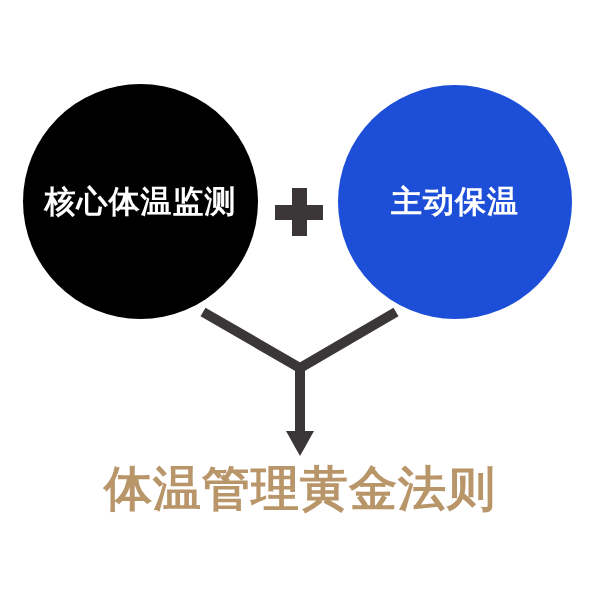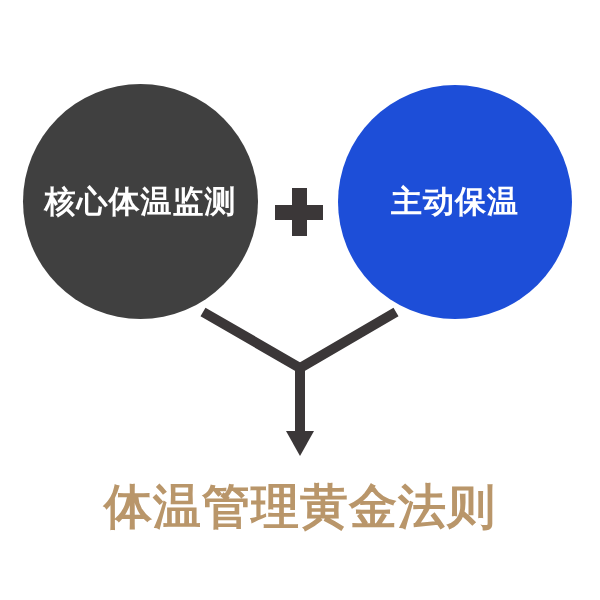--- a/index.html
+++ b/index.html
@@ -49,36 +49,36 @@
     position: absolute;
     left: 0;
     top: 0;
     width: 600px;
     height: 600px;
     pointer-events: none;
   }
   .result-title {
     position: absolute;
     left: 0;
-    top: 478px;
+    top: 460px;
     width: 600px;
     line-height: 58px;
     text-align: center;
     font-size: 48px;
     font-weight: bold;
     letter-spacing: 1px;
     white-space: nowrap;
   }
 </style>
 </head>
 <body>
 
 <div class="canvas">
 
-  <div class="circle circle-left" style="background-color: #404040;">
+  <div class="circle circle-left" style="background-color: #000000;">
     <span class="circle-label" style="color: rgb(255, 255, 255);">核心体温监测</span>
   </div>
 
   <div class="circle circle-right" style="background-color: #1d4ed8;">
     <span class="circle-label" style="color: rgb(255, 255, 255);">主动保温</span>
   </div>
 
   <svg class="svg-layer" width="600" height="600" viewBox="0 0 600 600">
     <g>
       <rect x="275" y="205" width="48" height="15" fill="#3B3738"></rect>

